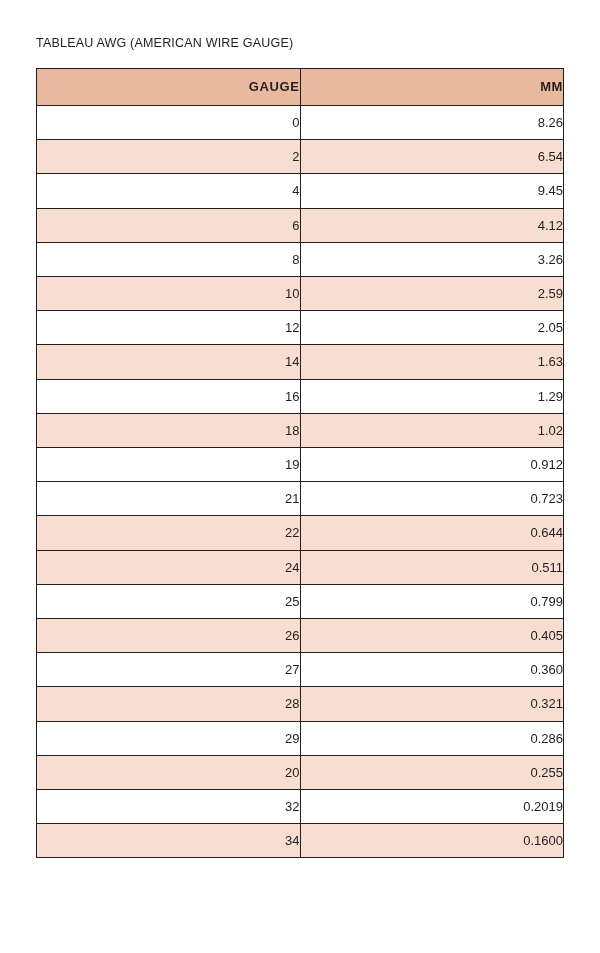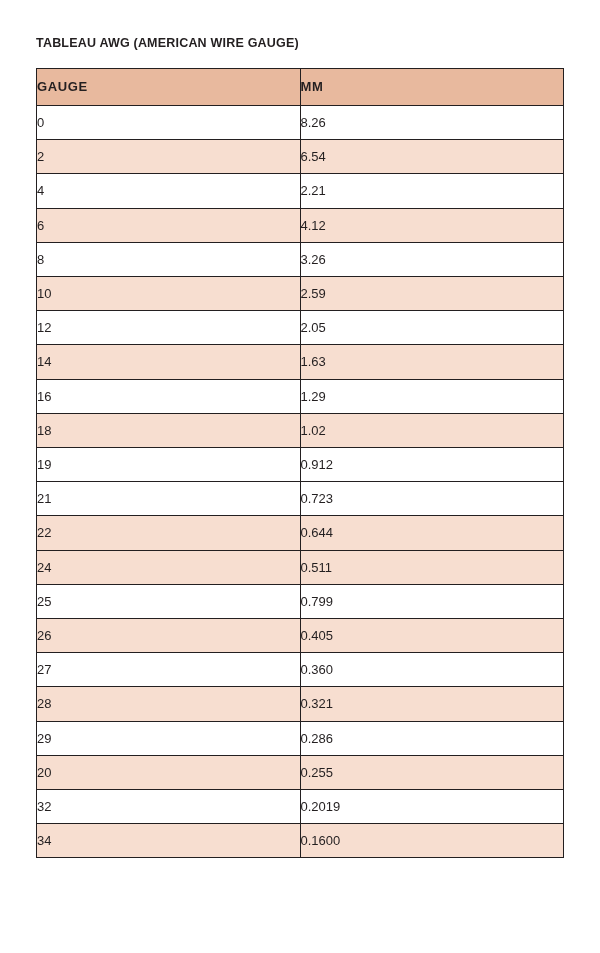--- a/index.html
+++ b/index.html
@@ -33,37 +33,37 @@
     color: #f7efe9;
     user-select: none;
     z-index: 0;
     font-weight: 700;
   }
   .title {
     position: relative;
     z-index: 2;
     margin: 36px 0 0 36px;
     font-size: 12.5px;
-    font-weight: 700;
+    font-weight: 400;
     letter-spacing: 0.2px;
     color: #231f20;
   }
   .table-wrap {
     position: relative;
     z-index: 2;
     margin: 18px 36px 0 36px;
   }
   table {
     border-collapse: collapse;
     width: 528px;
     table-layout: fixed;
   }
   th, td {
     border: 1px solid #231f20;
-    text-align: left;
+    text-align: right;
     font-size: 13px;
     height: 33.2px;
     padding: 0;
     line-height: 33.2px;
   }
   th {
     background: #e8b99e;
     font-weight: 700;
     font-size: 13px;
     letter-spacing: 0.6px;
@@ -107,21 +107,21 @@
           <tr class="odd">
             <td>0</td>
             <td>8.26</td>
           </tr>
           <tr class="even">
             <td>2</td>
             <td>6.54</td>
           </tr>
           <tr class="odd">
             <td>4</td>
-            <td>2.21</td>
+            <td>9.45</td>
           </tr>
           <tr class="even">
             <td>6</td>
             <td>4.12</td>
           </tr>
           <tr class="odd">
             <td>8</td>
             <td>3.26</td>
           </tr>
           <tr class="even">

